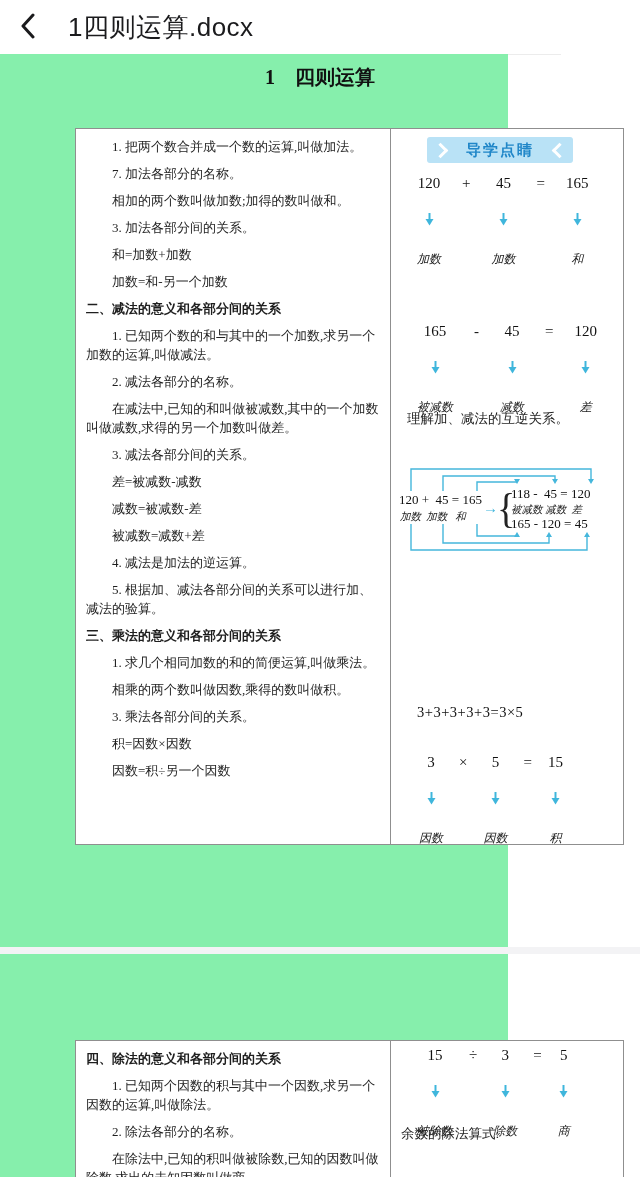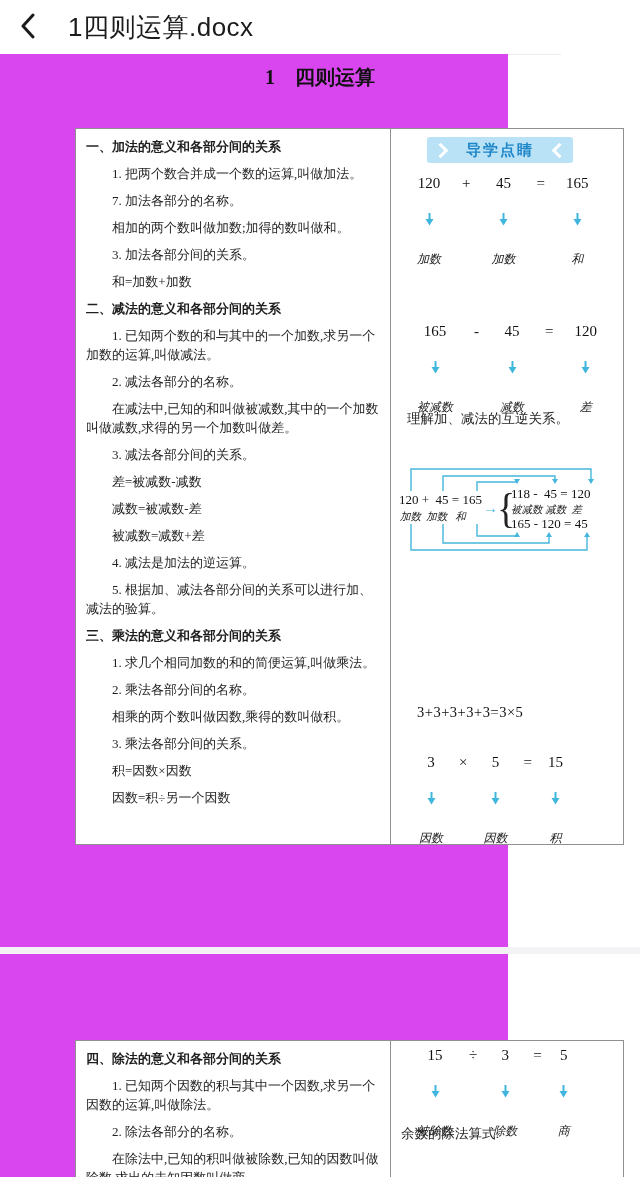--- a/index.html
+++ b/index.html
@@ -8,21 +8,21 @@
     font-family:"Liberation Sans",sans-serif;position:relative;
   }
   
   .app-header{
     position:absolute;top:0;left:0;width:561px;height:54px;background:#fff;
     border-bottom:1.5px solid #ececec;display:flex;align-items:center;
   }
   .back-btn{width:56px;height:54px;display:flex;align-items:center;justify-content:center;cursor:pointer;background:none;border:none;padding:0;}
   .hdr-title{font-size:26px;color:#1b1b1d;margin-left:12px;letter-spacing:.5px;}
   
-  .doc{position:absolute;top:54px;left:0;width:508px;height:1123px;background:#d946ef;
+  .doc{position:absolute;top:54px;left:0;width:508px;height:1123px;background:#86efac;
        font-family:"Liberation Serif",serif;color:#1f1f1f;}
   .doc-title{position:absolute;top:10px;left:0;width:640px;text-align:center;
              font-weight:bold;font-size:20px;color:#111;white-space:pre;}
   .page-sep{position:absolute;top:893px;left:0;width:640px;height:7px;background:#f3f3f5;}
   
   .tbl{position:absolute;left:75px;width:549px;border:1.5px solid #8f8f8f;display:flex;box-sizing:border-box;background:#fff;}
   .tbl1{top:74px;height:717px;}
   .tbl2{top:986px;height:137px;border-bottom:none;}
   .colL{width:315px;border-right:1.5px solid #8f8f8f;padding:8px 10px 0;box-sizing:border-box;overflow:hidden;}
   .colR{flex:1;position:relative;overflow:hidden;}
@@ -66,39 +66,38 @@
     </span>
   </button>
   <div class="hdr-title">1四则运算.docx</div>
 </div>
 
 <div class="doc">
   <div class="doc-title">1　四则运算</div>
 
   <div class="tbl tbl1">
     <div class="colL">
-      <p class="ph">一、加法的意义和各部分间的关系</p>
       <p class="pb">1. 把两个数合并成一个数的运算,叫做加法。</p>
       <p class="pb">7. 加法各部分的名称。</p>
       <p class="pb">相加的两个数叫做加数;加得的数叫做和。</p>
       <p class="pb">3. 加法各部分间的关系。</p>
       <p class="pb">和=加数+加数</p>
+      <p class="pb">加数=和-另一个加数</p>
       <p class="ph">二、减法的意义和各部分间的关系</p>
       <p class="pb">1. 已知两个数的和与其中的一个加数,求另一个加数的运算,叫做减法。</p>
       <p class="pb">2. 减法各部分的名称。</p>
       <p class="pb">在减法中,已知的和叫做被减数,其中的一个加数叫做减数,求得的另一个加数叫做差。</p>
       <p class="pb">3. 减法各部分间的关系。</p>
       <p class="pb">差=被减数-减数</p>
       <p class="pb">减数=被减数-差</p>
       <p class="pb">被减数=减数+差</p>
       <p class="pb">4. 减法是加法的逆运算。</p>
       <p class="pb">5. 根据加、减法各部分间的关系可以进行加、减法的验算。</p>
       <p class="ph">三、乘法的意义和各部分间的关系</p>
       <p class="pb">1. 求几个相同加数的和的简便运算,叫做乘法。</p>
-      <p class="pb">2. 乘法各部分间的名称。</p>
       <p class="pb">相乘的两个数叫做因数,乘得的数叫做积。</p>
       <p class="pb">3. 乘法各部分间的关系。</p>
       <p class="pb">积=因数×因数</p>
       <p class="pb">因数=积÷另一个因数</p>
     </div>
     <div class="colR">
 
       <div class="banner">
         <span class="chev r"></span>
         <span class="txt">导学点睛</span>

